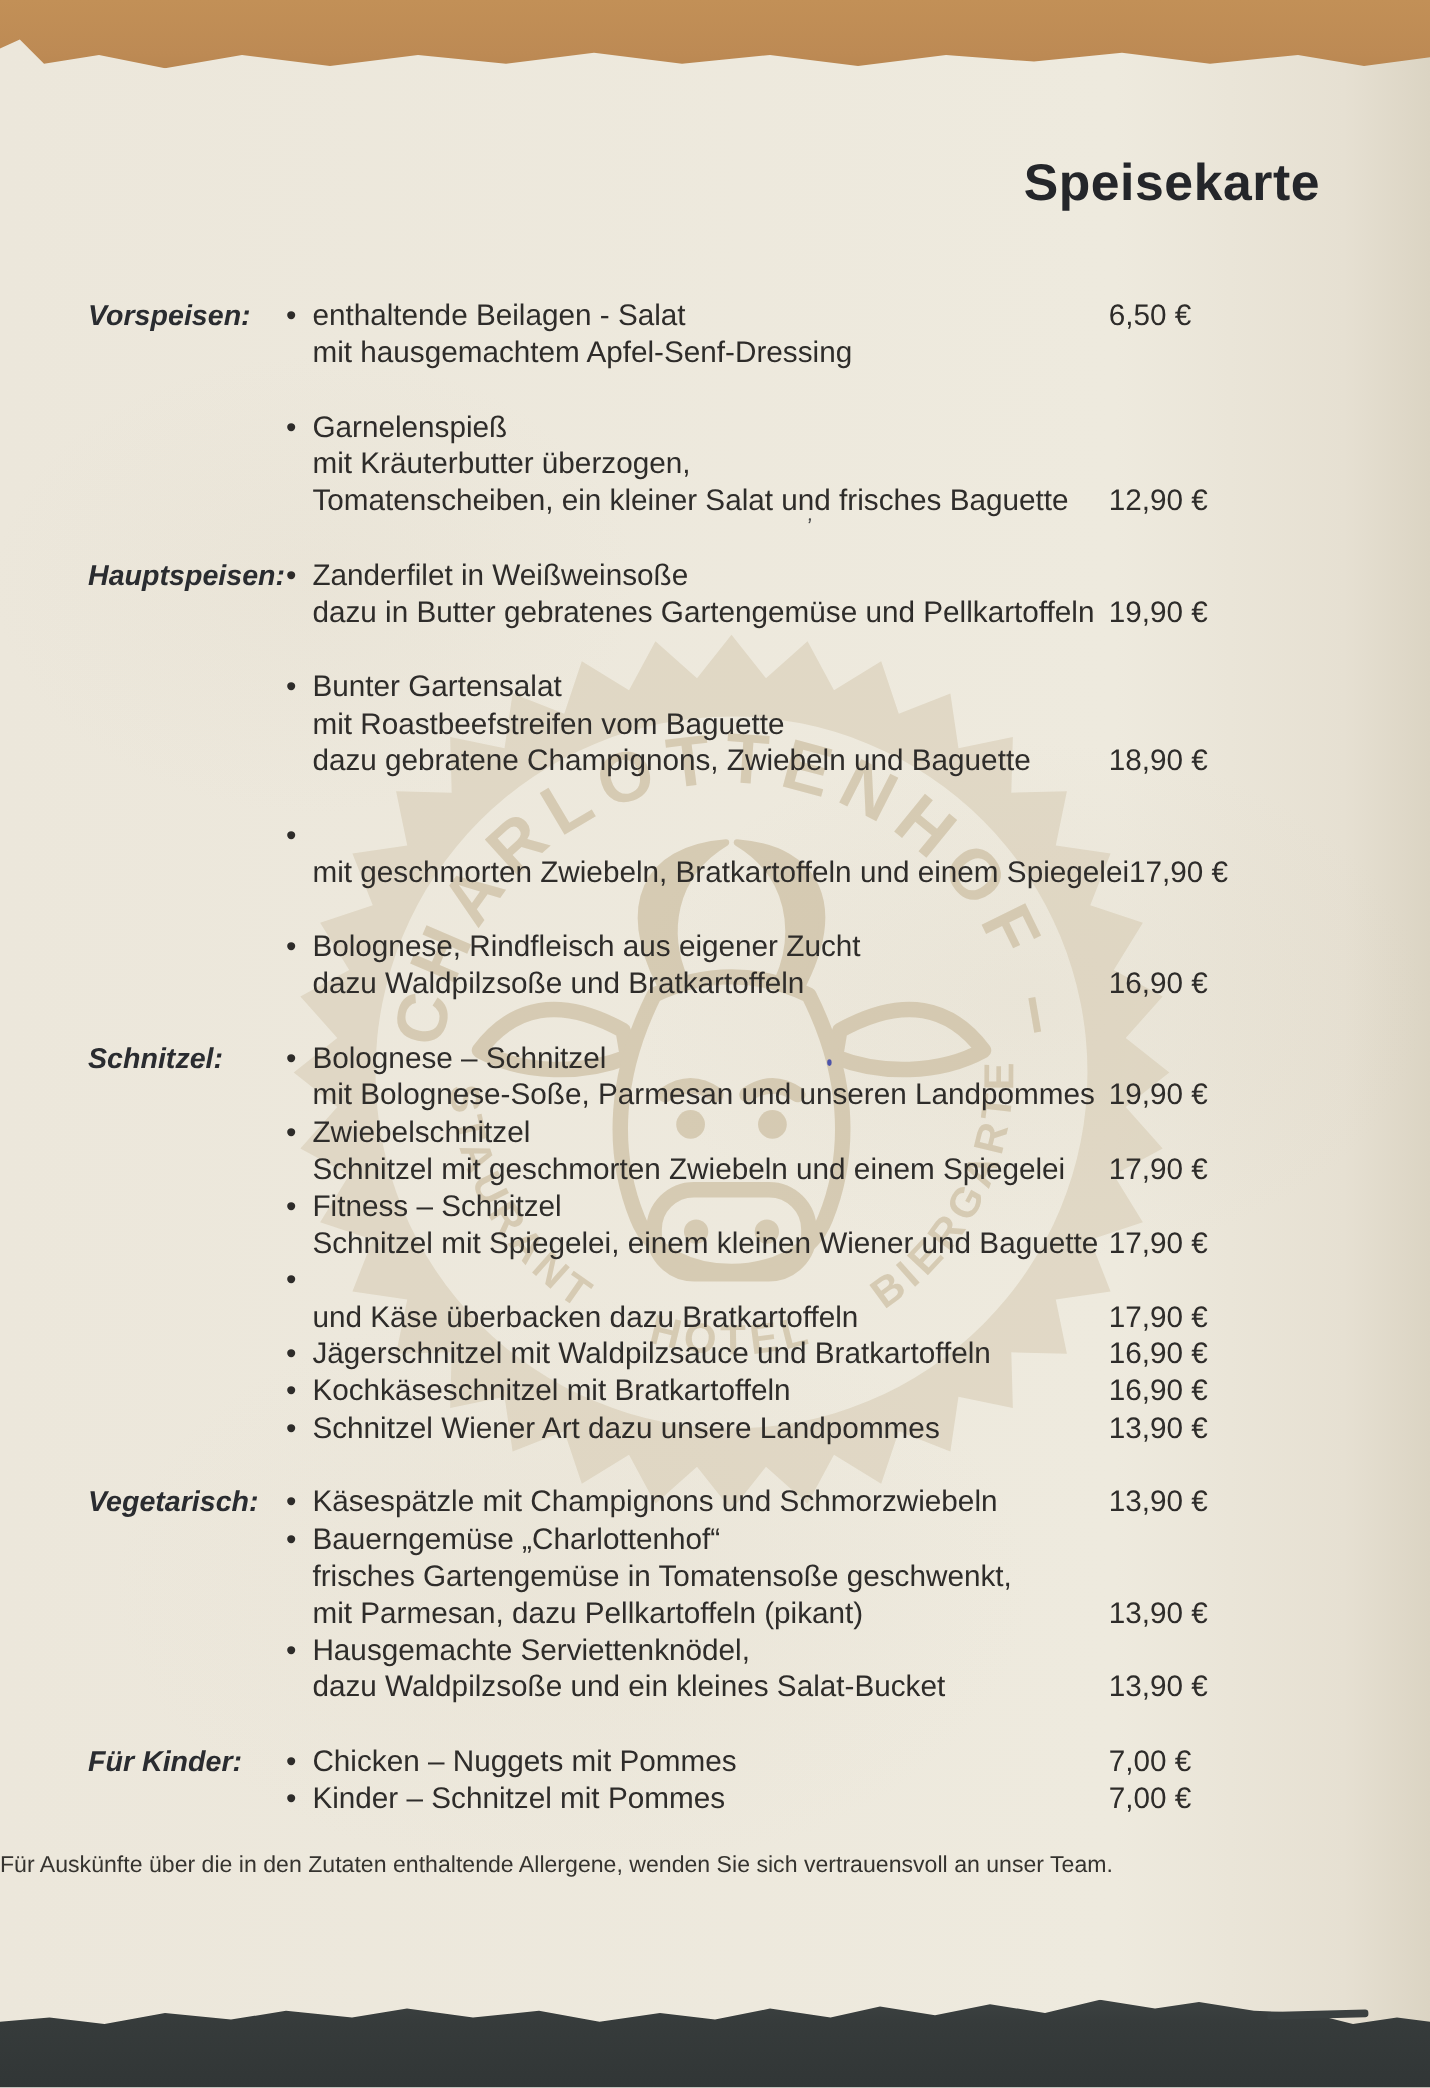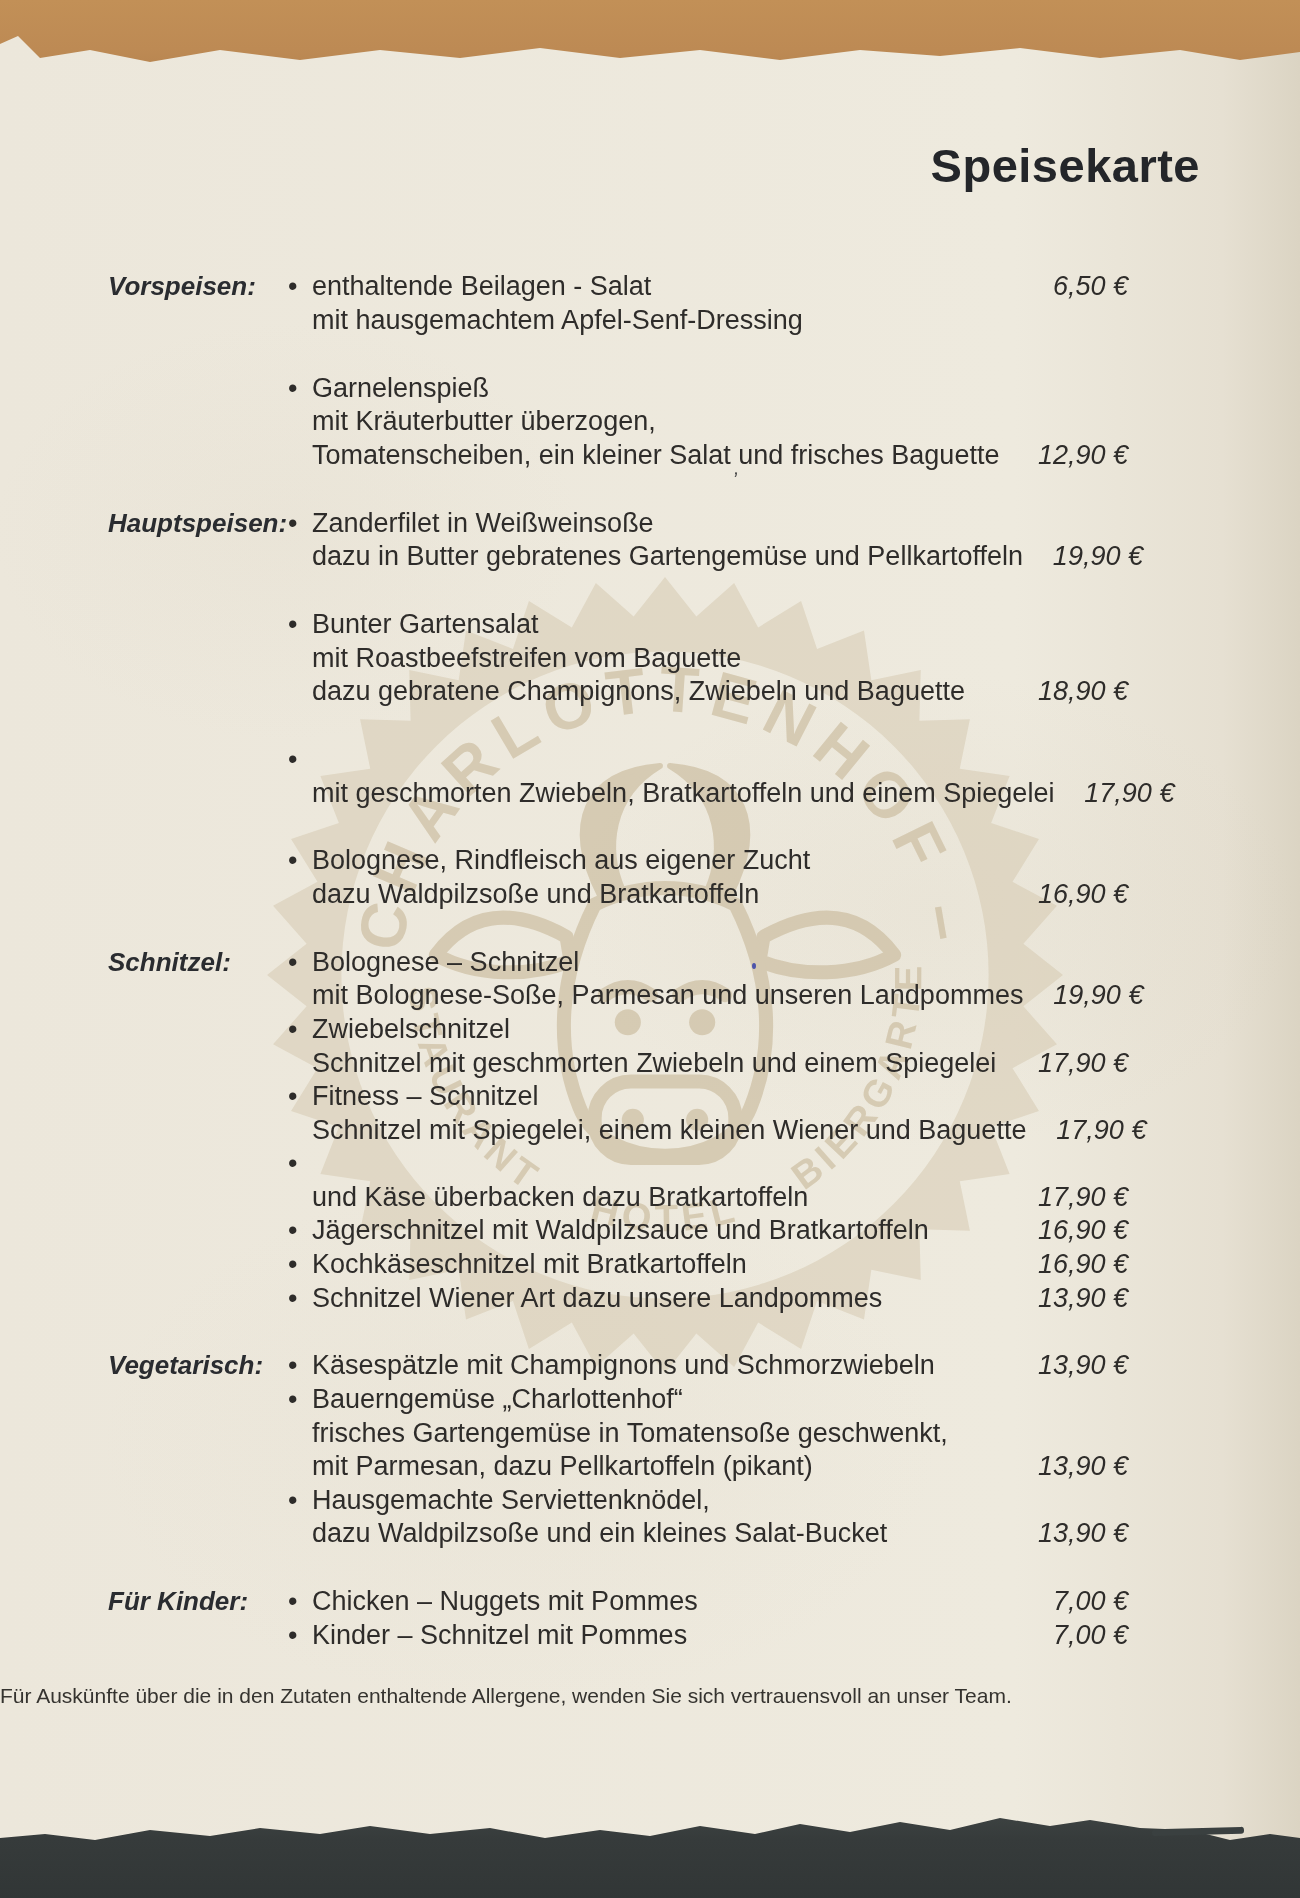--- a/index.html
+++ b/index.html
@@ -30,27 +30,27 @@
   }
   
   #stamp{position:absolute;left:263px;top:573px;width:804px;height:804px;z-index:1;opacity:.55;}
   
   #title{
     position:absolute;left:0;top:138px;width:1200px;text-align:right;z-index:3;
     font-size:47px;font-weight:700;color:#24262a;letter-spacing:.5px;
   }
   
   #menu-rows{position:absolute;left:0;top:270px;width:1300px;z-index:3;color:#2e2c2a;}
-  .row{display:flex;height:33.6px;align-items:center;margin-left:28px;}
+  .row{display:flex;height:33.6px;align-items:center;}
   .row.gap{height:34.2px;}
   .col-label{width:180px;margin-left:80px;font-size:26px;font-weight:700;font-style:italic;color:#2a2c30;flex:none;}
   .col-bullet{width:24px;font-size:27px;flex:none;line-height:1;}
   .col-text{flex:1;font-size:27px;white-space:nowrap;overflow:visible;}
   .col-text .it{}
-  .col-price{width:120px;margin-right:172px;text-align:right;font-size:27px;flex:none;font-style:italic;}
+  .col-price{width:120px;margin-right:172px;font-size:27px;flex:none;}
   
   #footer-note{
     position:absolute;left:0;top:1684px;width:1200px;text-align:left;z-index:3;
     font-size:21px;color:#35332f;
   }
   
   #speck-comma{position:absolute;left:733px;top:468px;z-index:3;font-size:20px;color:#4a4a4a;transform:rotate(8deg);}
   #speck-blue{position:absolute;left:752px;top:963px;width:4px;height:6px;background:#2a36a8;border-radius:50%;z-index:3;opacity:.8;}
 </style>
 </head>

